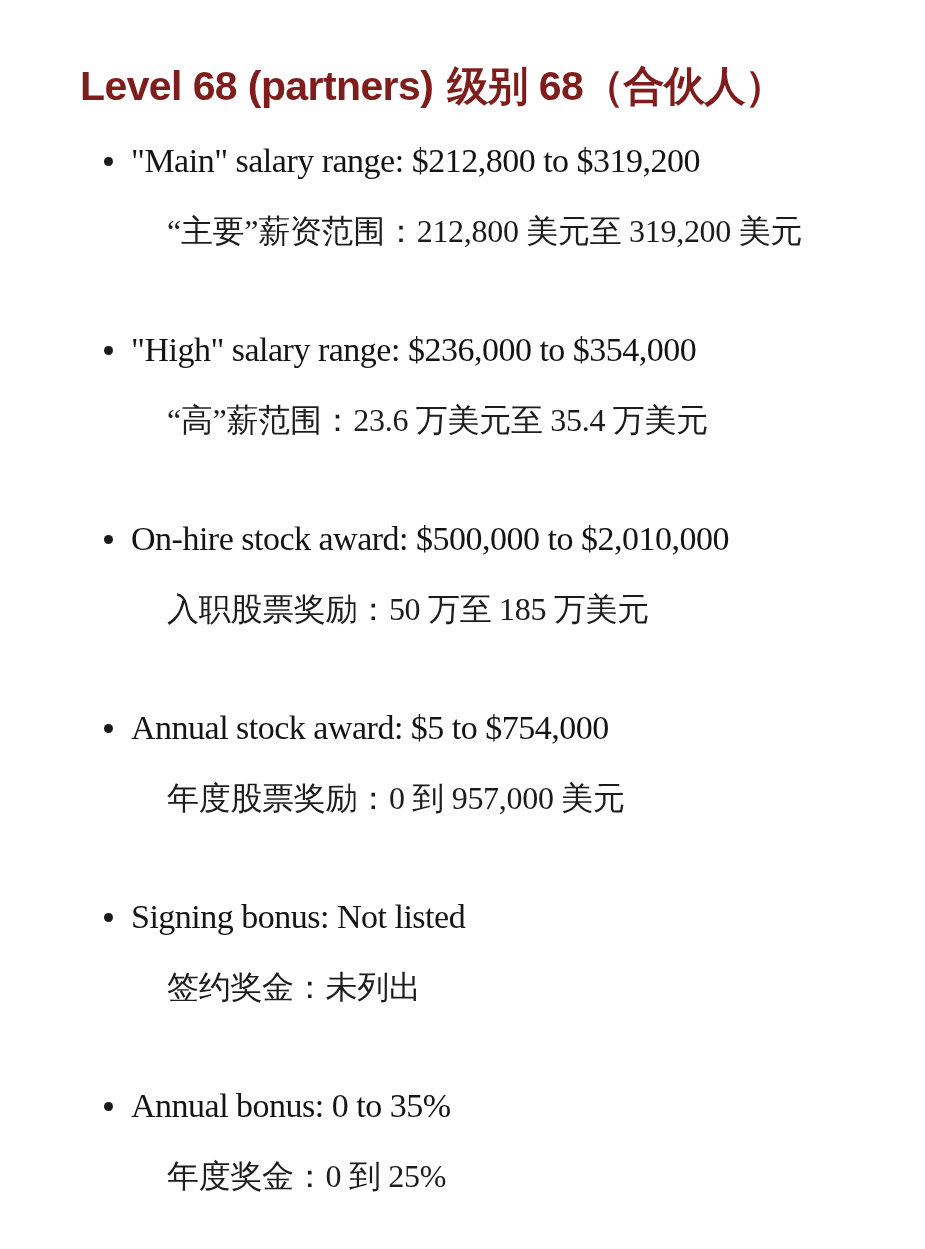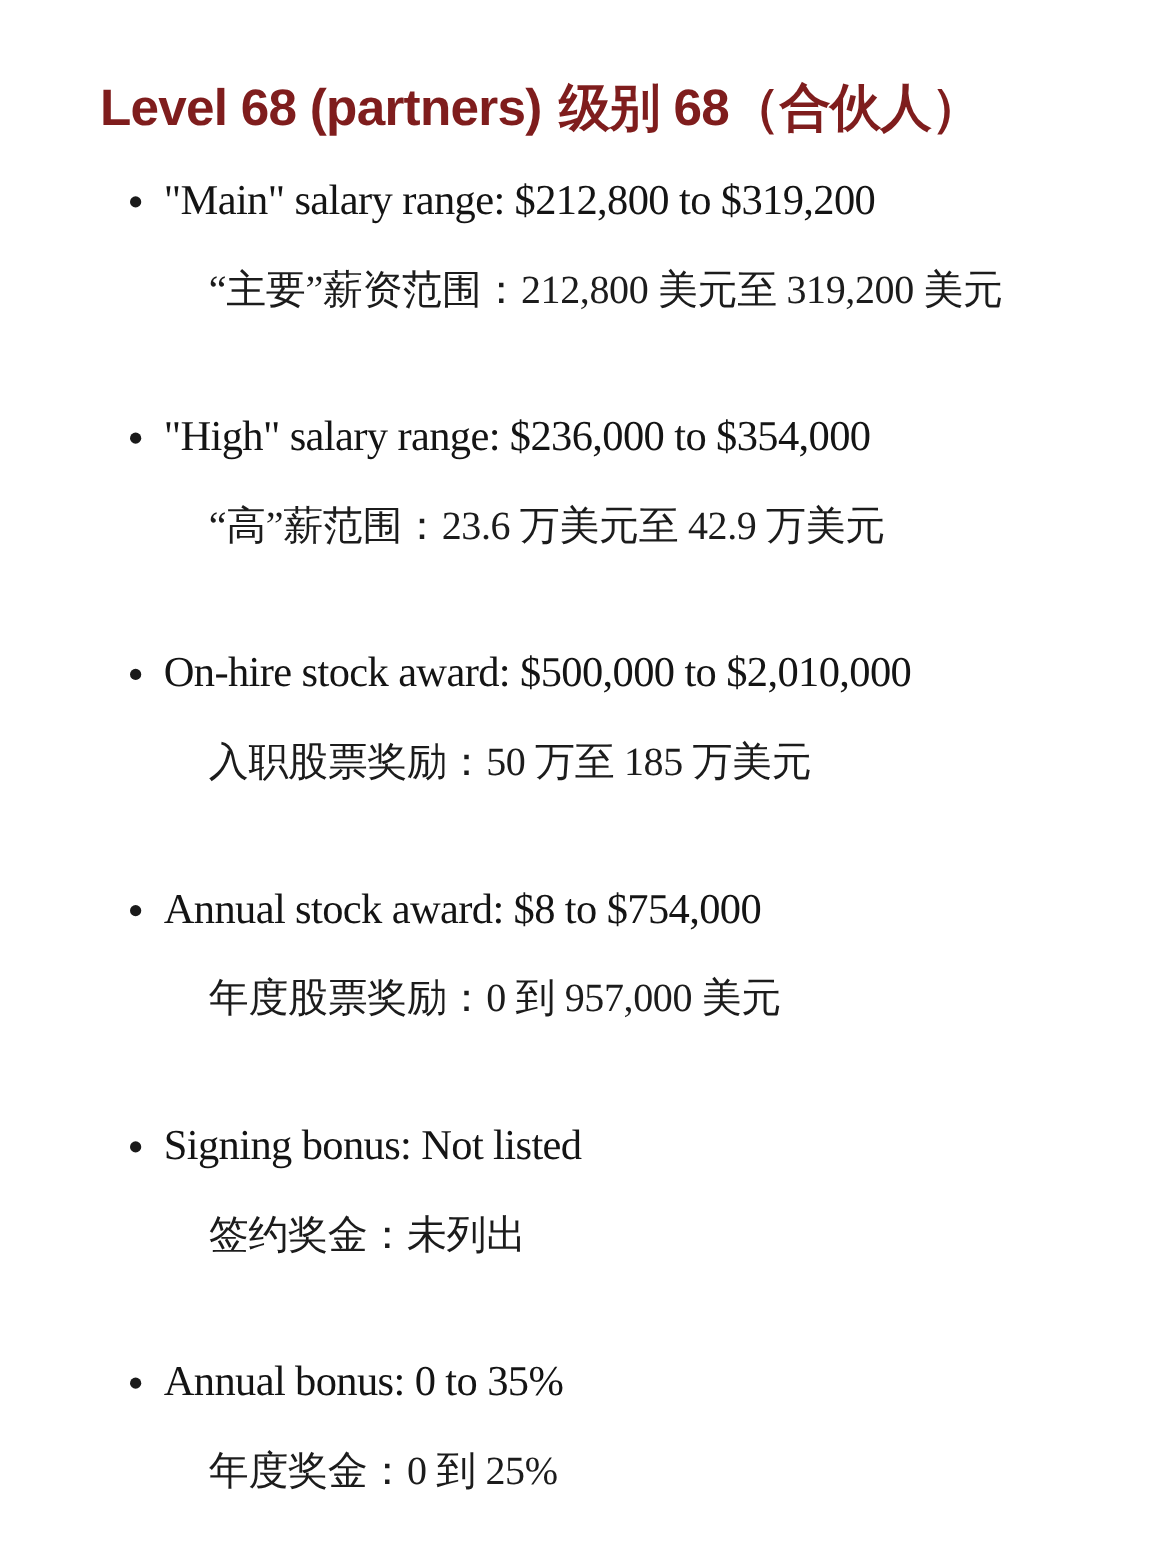--- a/index.html
+++ b/index.html
@@ -81,30 +81,30 @@
 
 <ul class="list">
   <li class="item" style="top:141px;">
     <span class="bullet"></span>
     <span class="en">"Main" salary range: $212,800 to $319,200</span>
     <span class="zh">“主要”薪资范围：212,800 美元至 319,200 美元</span>
   </li>
   <li class="item" style="top:330px;">
     <span class="bullet"></span>
     <span class="en">"High" salary range: $236,000 to $354,000</span>
-    <span class="zh">“高”薪范围：23.6 万美元至 42.9 万美元</span>
+    <span class="zh">“高”薪范围：23.6 万美元至 35.4 万美元</span>
   </li>
   <li class="item" style="top:519px;">
     <span class="bullet"></span>
     <span class="en">On-hire stock award: $500,000 to $2,010,000</span>
     <span class="zh">入职股票奖励：50 万至 185 万美元</span>
   </li>
   <li class="item" style="top:708px;">
     <span class="bullet"></span>
-    <span class="en">Annual stock award: $8 to $754,000</span>
+    <span class="en">Annual stock award: $5 to $754,000</span>
     <span class="zh">年度股票奖励：0 到 957,000 美元</span>
   </li>
   <li class="item" style="top:897px;">
     <span class="bullet"></span>
     <span class="en">Signing bonus: Not listed</span>
     <span class="zh">签约奖金：未列出</span>
   </li>
   <li class="item" style="top:1086px;">
     <span class="bullet"></span>
     <span class="en">Annual bonus: 0 to 35%</span>

